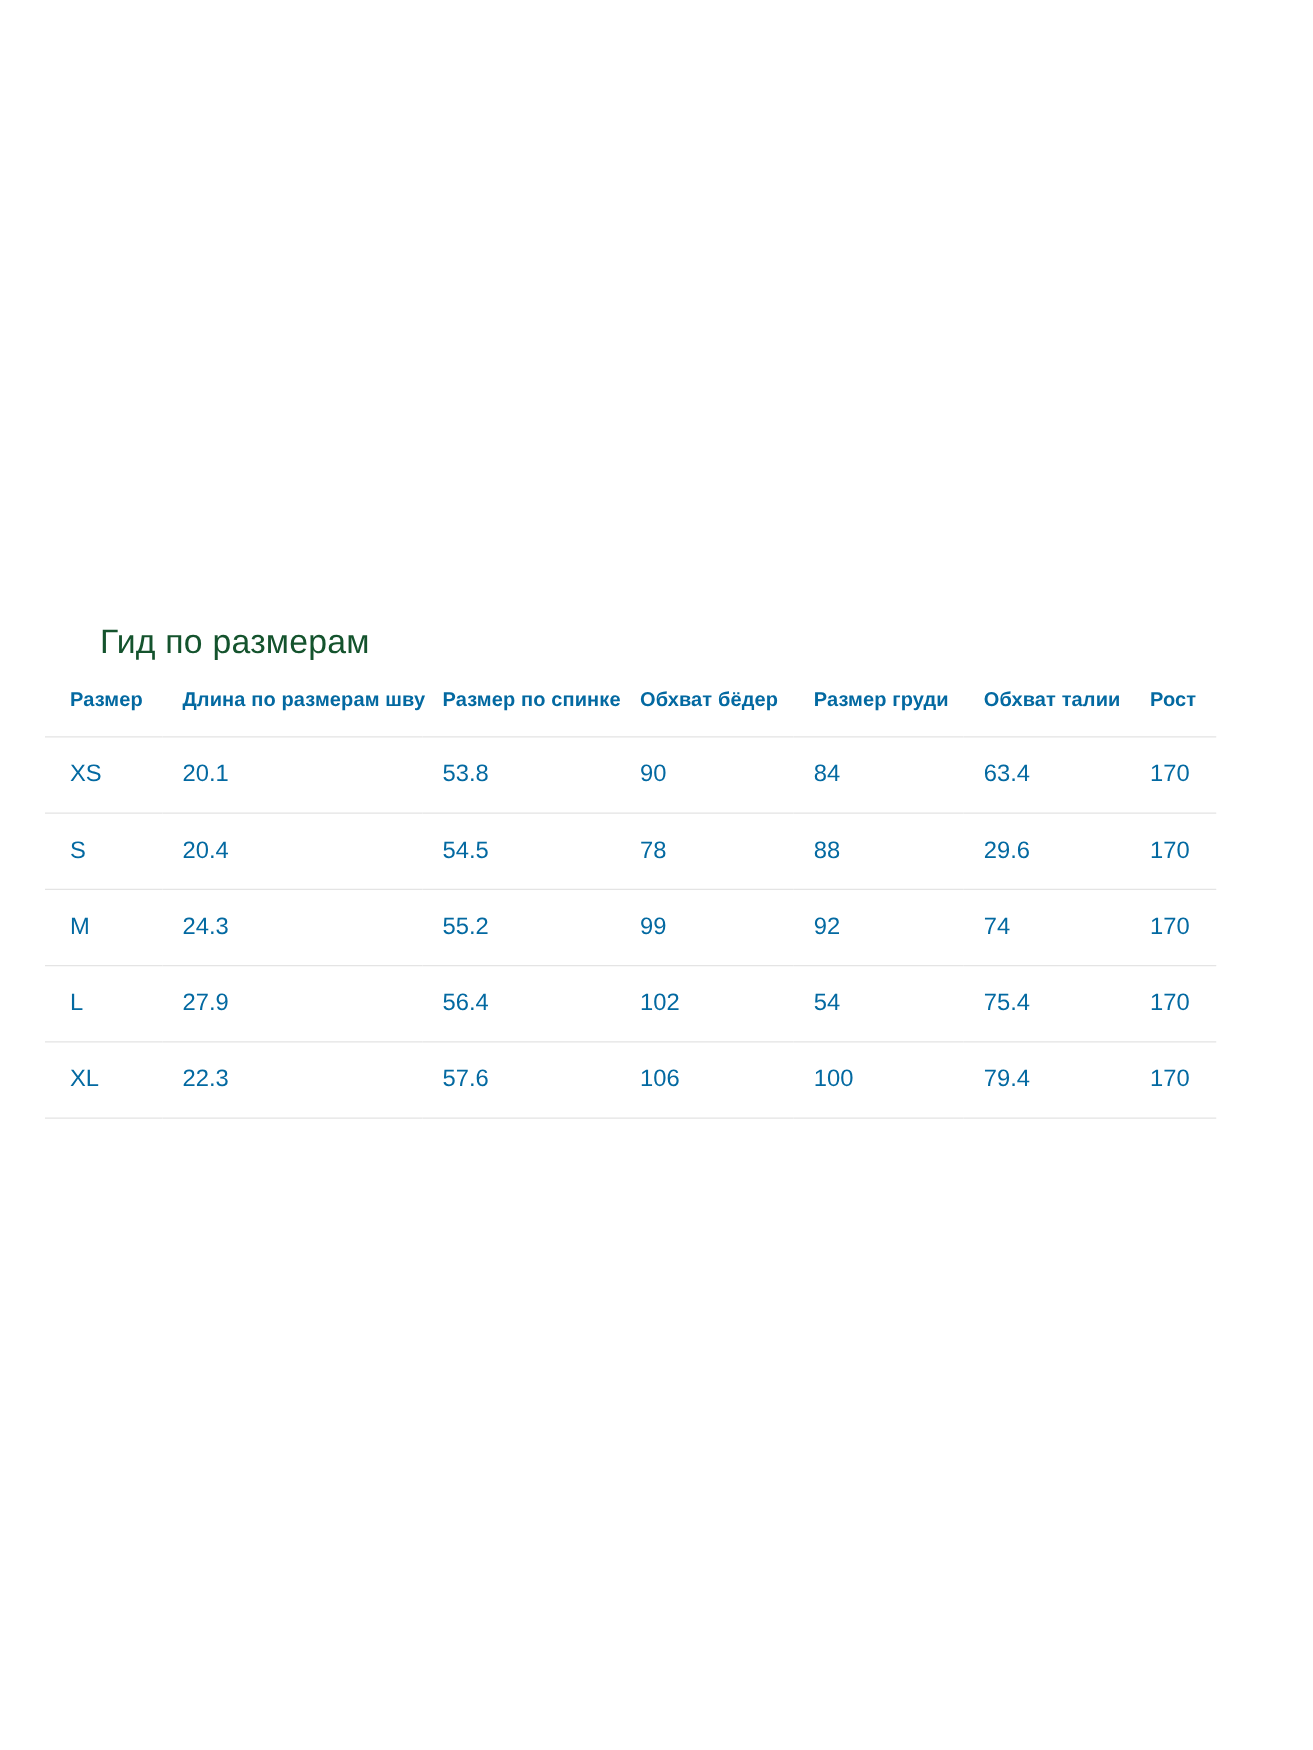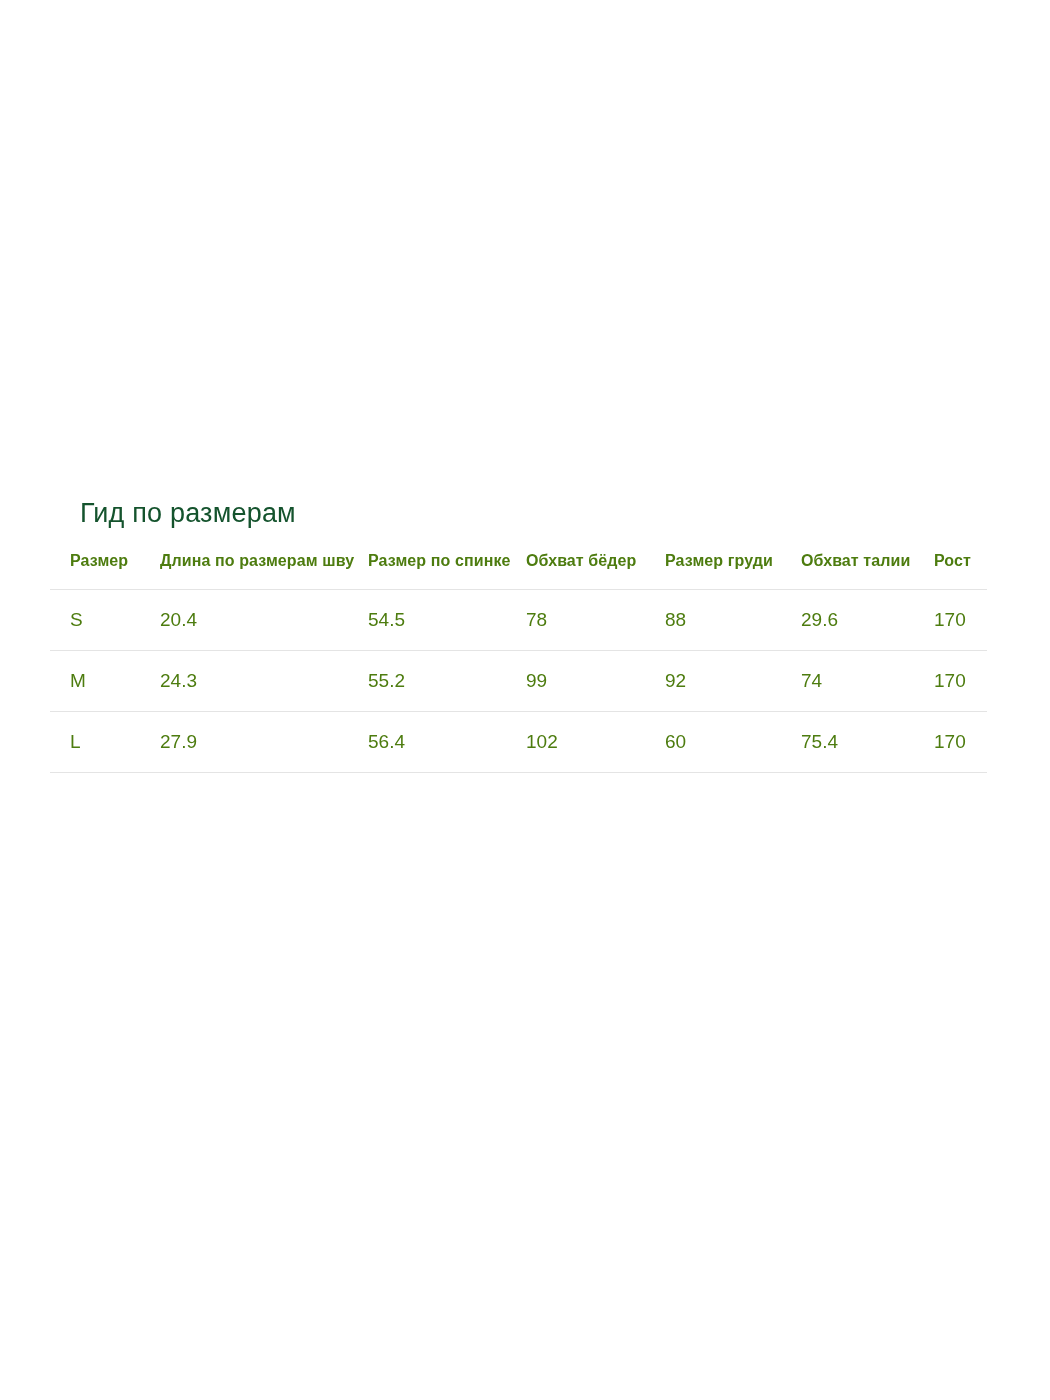--- a/index.html
+++ b/index.html
@@ -18,25 +18,25 @@
     font-size: 27px;
     line-height: 33px;
     font-weight: 400;
     color: #14532d;
     letter-spacing: 0.2px;
     margin-left: 32px;
   }
   table.size-guide {
     position: absolute;
     top: 534px;
-    left: 50px;
+    left: 36px;
     width: 937px;
     border-collapse: collapse;
     table-layout: fixed;
-    color: #4d7c0f;
+    color: #0369a1;
   }
   thead th {
     height: 55px;
     font-size: 16px;
     font-weight: 600;
     text-align: left;
     vertical-align: middle;
     border-bottom: 1px solid #e4e4e4;
     padding: 0 6px 0 16px;
     letter-spacing: 0.1px;
@@ -75,20 +75,29 @@
       <th>Длина по размерам шву</th>
       <th>Размер по спинке</th>
       <th>Обхват бёдер</th>
       <th>Размер груди</th>
       <th>Обхват талии</th>
       <th>Рост</th>
     </tr>
   </thead>
   <tbody>
     <tr>
+      <td class="col-size">XS</td>
+      <td>20.1</td>
+      <td>53.8</td>
+      <td>90</td>
+      <td>84</td>
+      <td>63.4</td>
+      <td>170</td>
+    </tr>
+    <tr>
       <td class="col-size">S</td>
       <td>20.4</td>
       <td>54.5</td>
       <td>78</td>
       <td>88</td>
       <td>29.6</td>
       <td>170</td>
     </tr>
     <tr>
       <td class="col-size">M</td>
@@ -97,18 +106,27 @@
       <td>99</td>
       <td>92</td>
       <td>74</td>
       <td>170</td>
     </tr>
     <tr>
       <td class="col-size">L</td>
       <td>27.9</td>
       <td>56.4</td>
       <td>102</td>
-      <td>60</td>
+      <td>54</td>
       <td>75.4</td>
+      <td>170</td>
+    </tr>
+    <tr>
+      <td class="col-size">XL</td>
+      <td>22.3</td>
+      <td>57.6</td>
+      <td>106</td>
+      <td>100</td>
+      <td>79.4</td>
       <td>170</td>
     </tr>
   </tbody>
 </table>
 
 </body></html>

